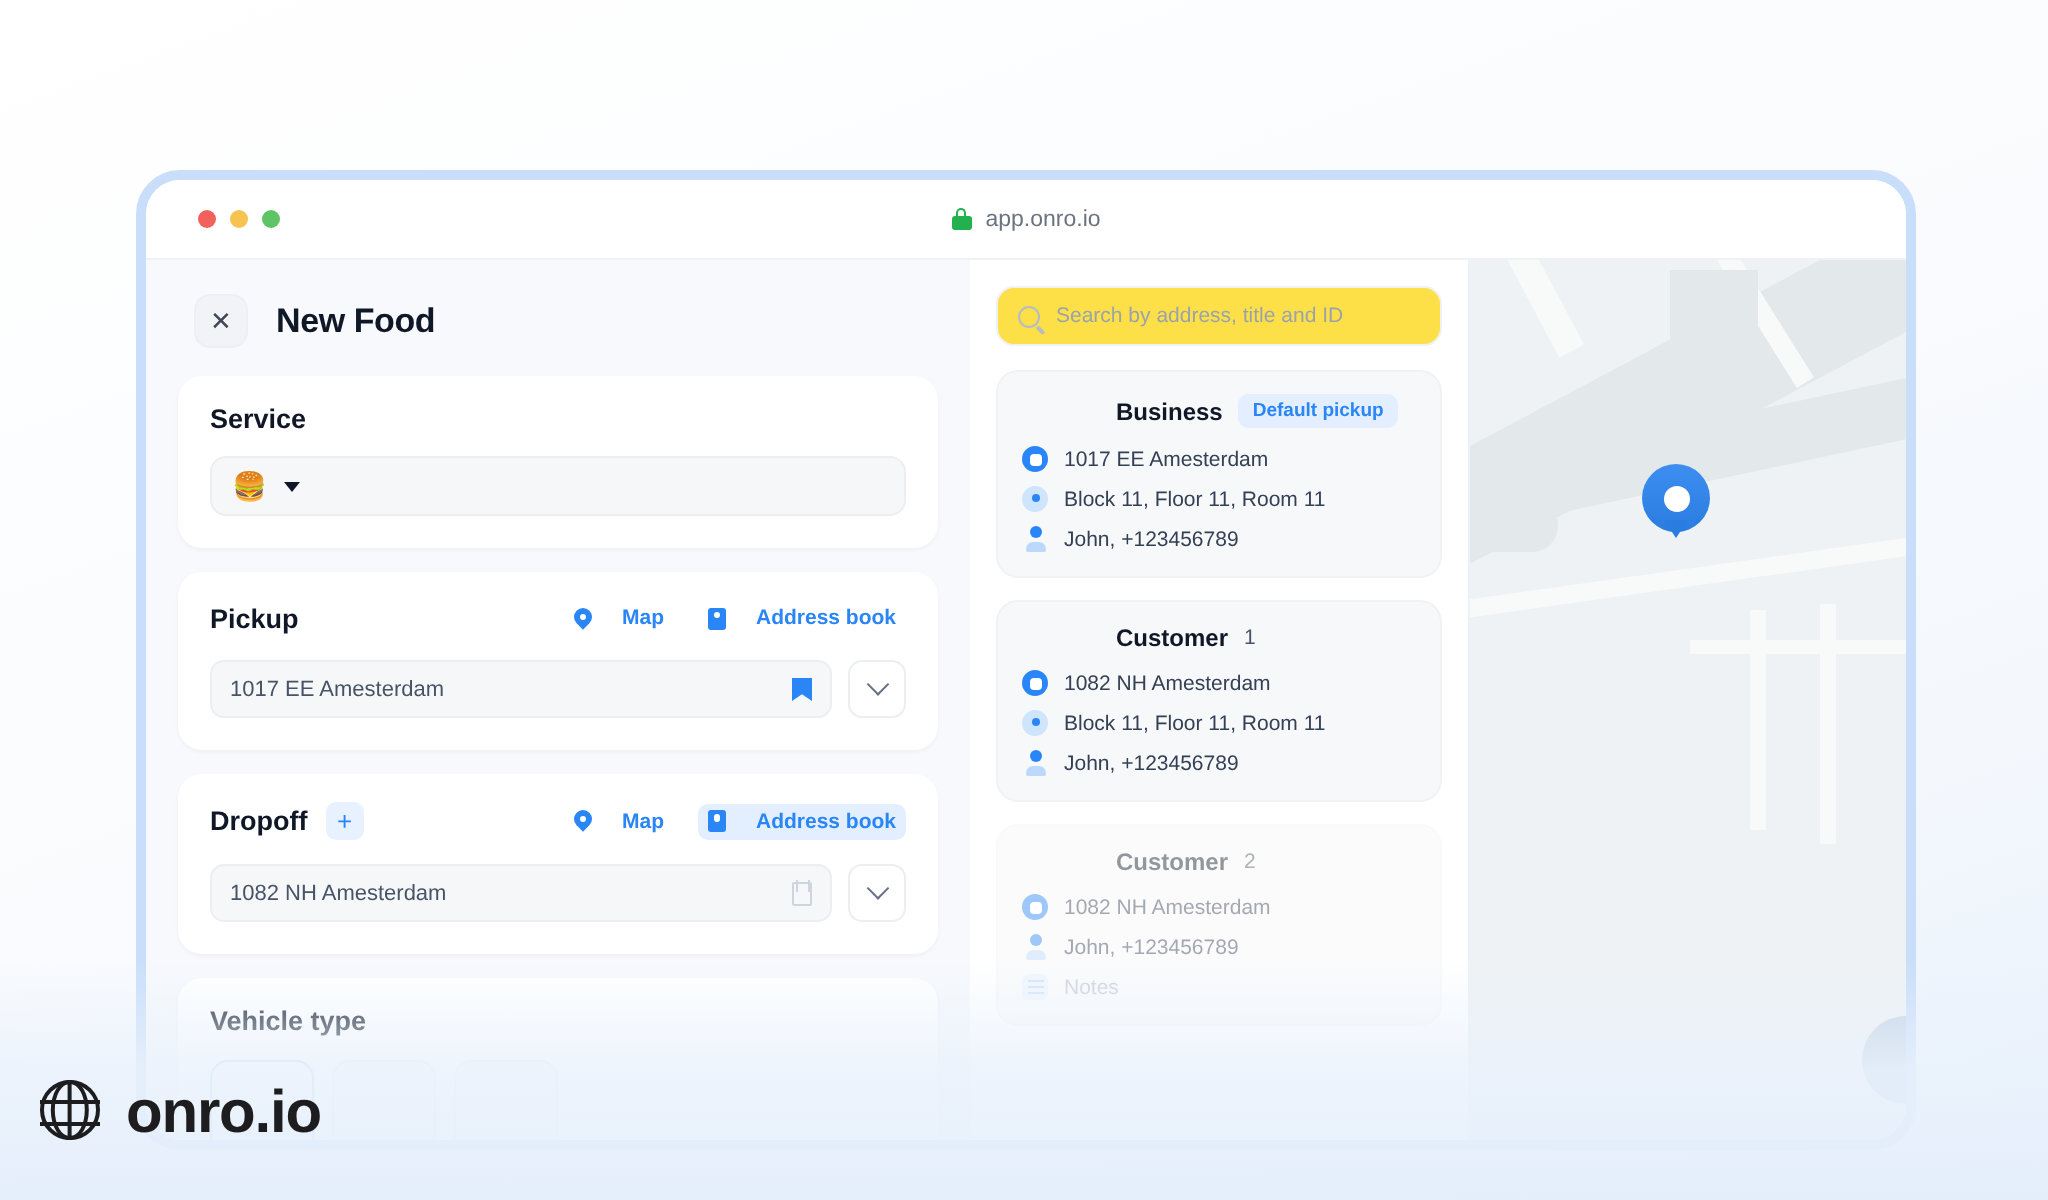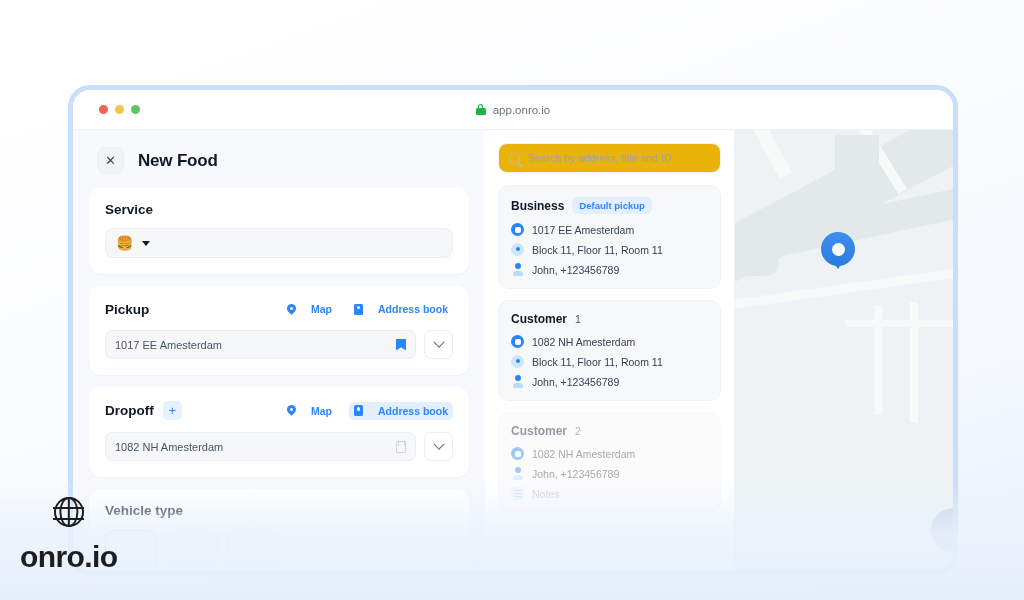--- a/index.html
+++ b/index.html
@@ -234,21 +234,21 @@
     padding: 13px 13px 0 13px;
     border-right: 1px solid #eef1f6;
     position: relative;
     overflow: hidden;
   }
   .ab-head { display: flex; align-items: center; justify-content: space-between; padding: 0 2px 10px 2px; }
   .ab-title { font-size: 12.5px; font-weight: bold; color: #101828; }
   .ab-hide { font-size: 11.5px; font-weight: bold; color: #2a86f7; cursor: pointer; }
   .ab-search {
     height: 30px;
-    background: #eab308;
+    background: #fde047;
     border: 1px solid #f0f1f4;
     border-radius: 9px;
     display: flex; align-items: center; gap: 8px;
     padding: 0 10px;
     margin-bottom: 12px;
   }
   .search-ico {
     width: 11px; height: 11px; border: 1.5px solid #b6bcc7; border-radius: 50%;
     position: relative; display: inline-block; flex: 0 0 auto;
   }
@@ -265,21 +265,21 @@
 
   .ab-card {
     background: #f7f8fa;
     border: 1px solid #f1f2f5;
     border-radius: 11px;
     padding: 11px 12px 12px 12px;
     margin-bottom: 11px;
     cursor: pointer;
   }
   .ab-card-head { display: flex; align-items: center; gap: 8px; margin-bottom: 9px; }
-  .ab-name { font-size: 12px; font-weight: bold; color: #101828; }
+  .ab-name { font-size: 12px; font-weight: bold; color: #101828; margin-left: 47px; }
   .ab-num { font-size: 10.5px; color: #475467; }
   .ab-badge {
     background: #e3efff; color: #2a86f7;
     font-size: 9.5px; font-weight: bold;
     padding: 3px 7px; border-radius: 5px;
   }
   .ab-line { display: flex; align-items: center; gap: 8px; margin-bottom: 7px; }
   .ab-line:last-child { margin-bottom: 0; }
   .ab-line .txt { font-size: 10.5px; color: #344054; }
   .ico-sq {
@@ -357,23 +357,22 @@
     position: absolute;
     left: 0; right: 0; bottom: 0; height: 120px;
     background: linear-gradient(180deg, rgba(240,246,253,0) 0%, rgba(234,242,252,.82) 45%, rgba(228,238,251,.97) 100%);
     pointer-events: none;
     z-index: 20;
   }
   
   .brand {
     position: absolute;
     left: 20px; bottom: 26px;
-    display: flex; align-items: center; gap: 13px;
+    display: flex; gap: 13px;
     z-index: 30;
-    flex-direction: column;
   }
   .brand .globe {
     width: 30px; height: 30px; border-radius: 50%;
     border: 2.4px solid #1d1d1f; position: relative;
   }
   .brand .globe::before {
     content:''; position:absolute; left:50%; top:-2.4px; bottom:-2.4px;
     width: 0; border-left: 2.4px solid #1d1d1f; transform: translateX(-1.2px);
   }
   .brand .globe::after {

